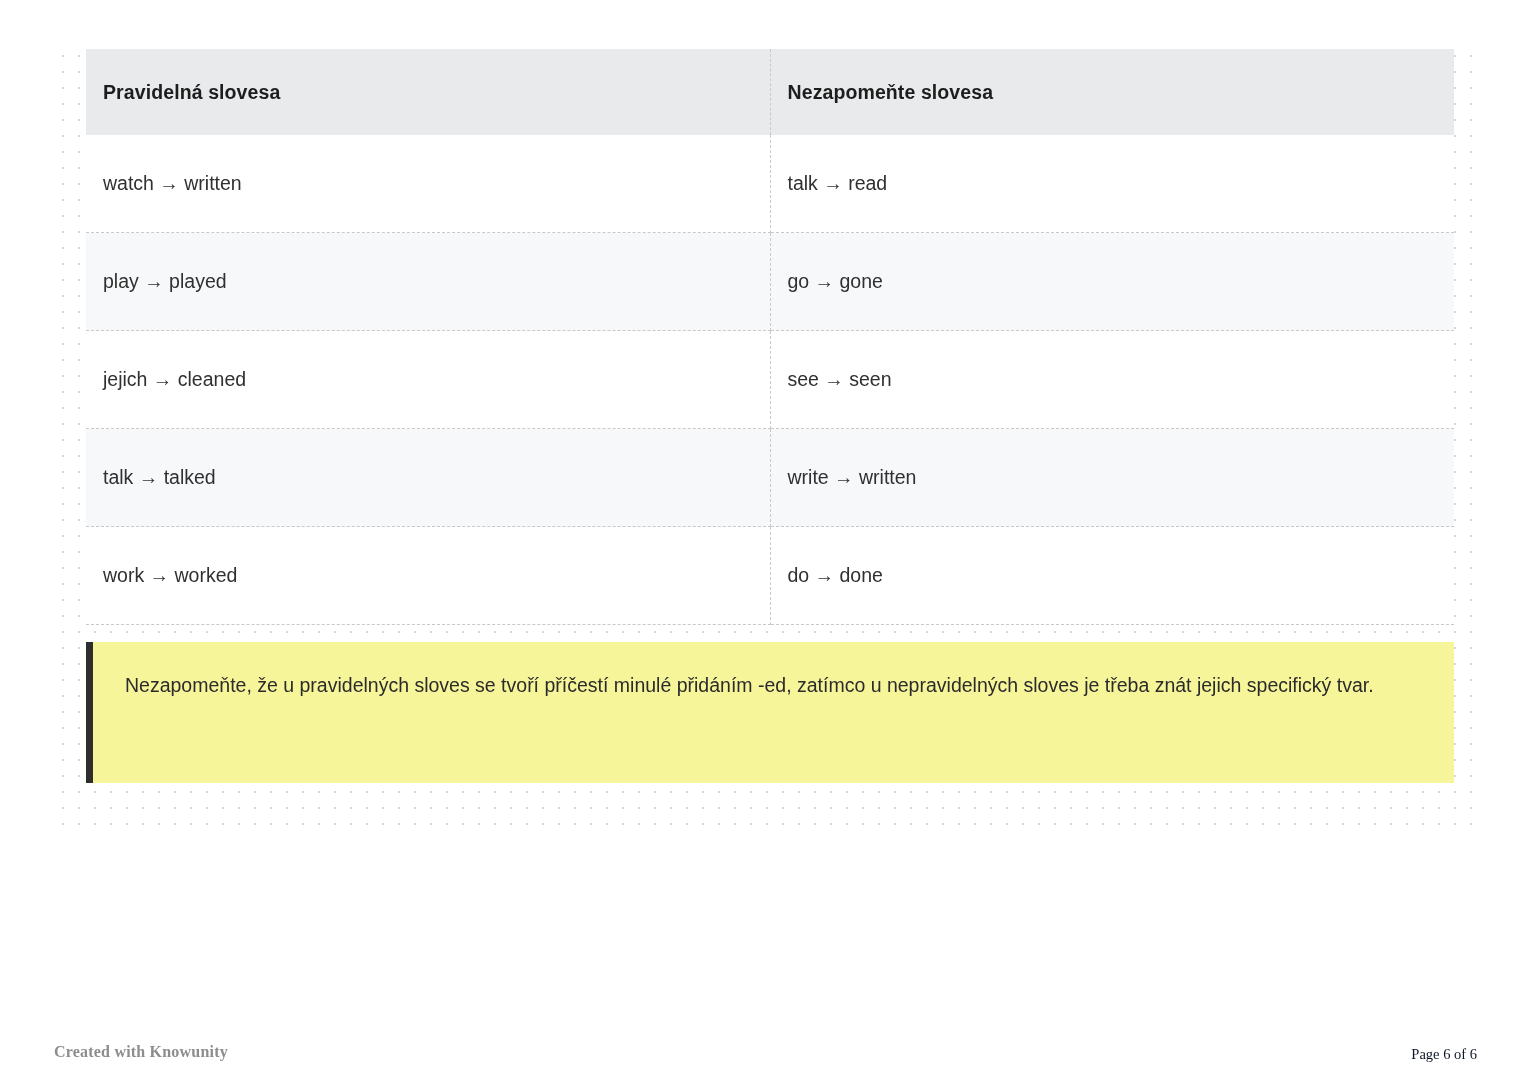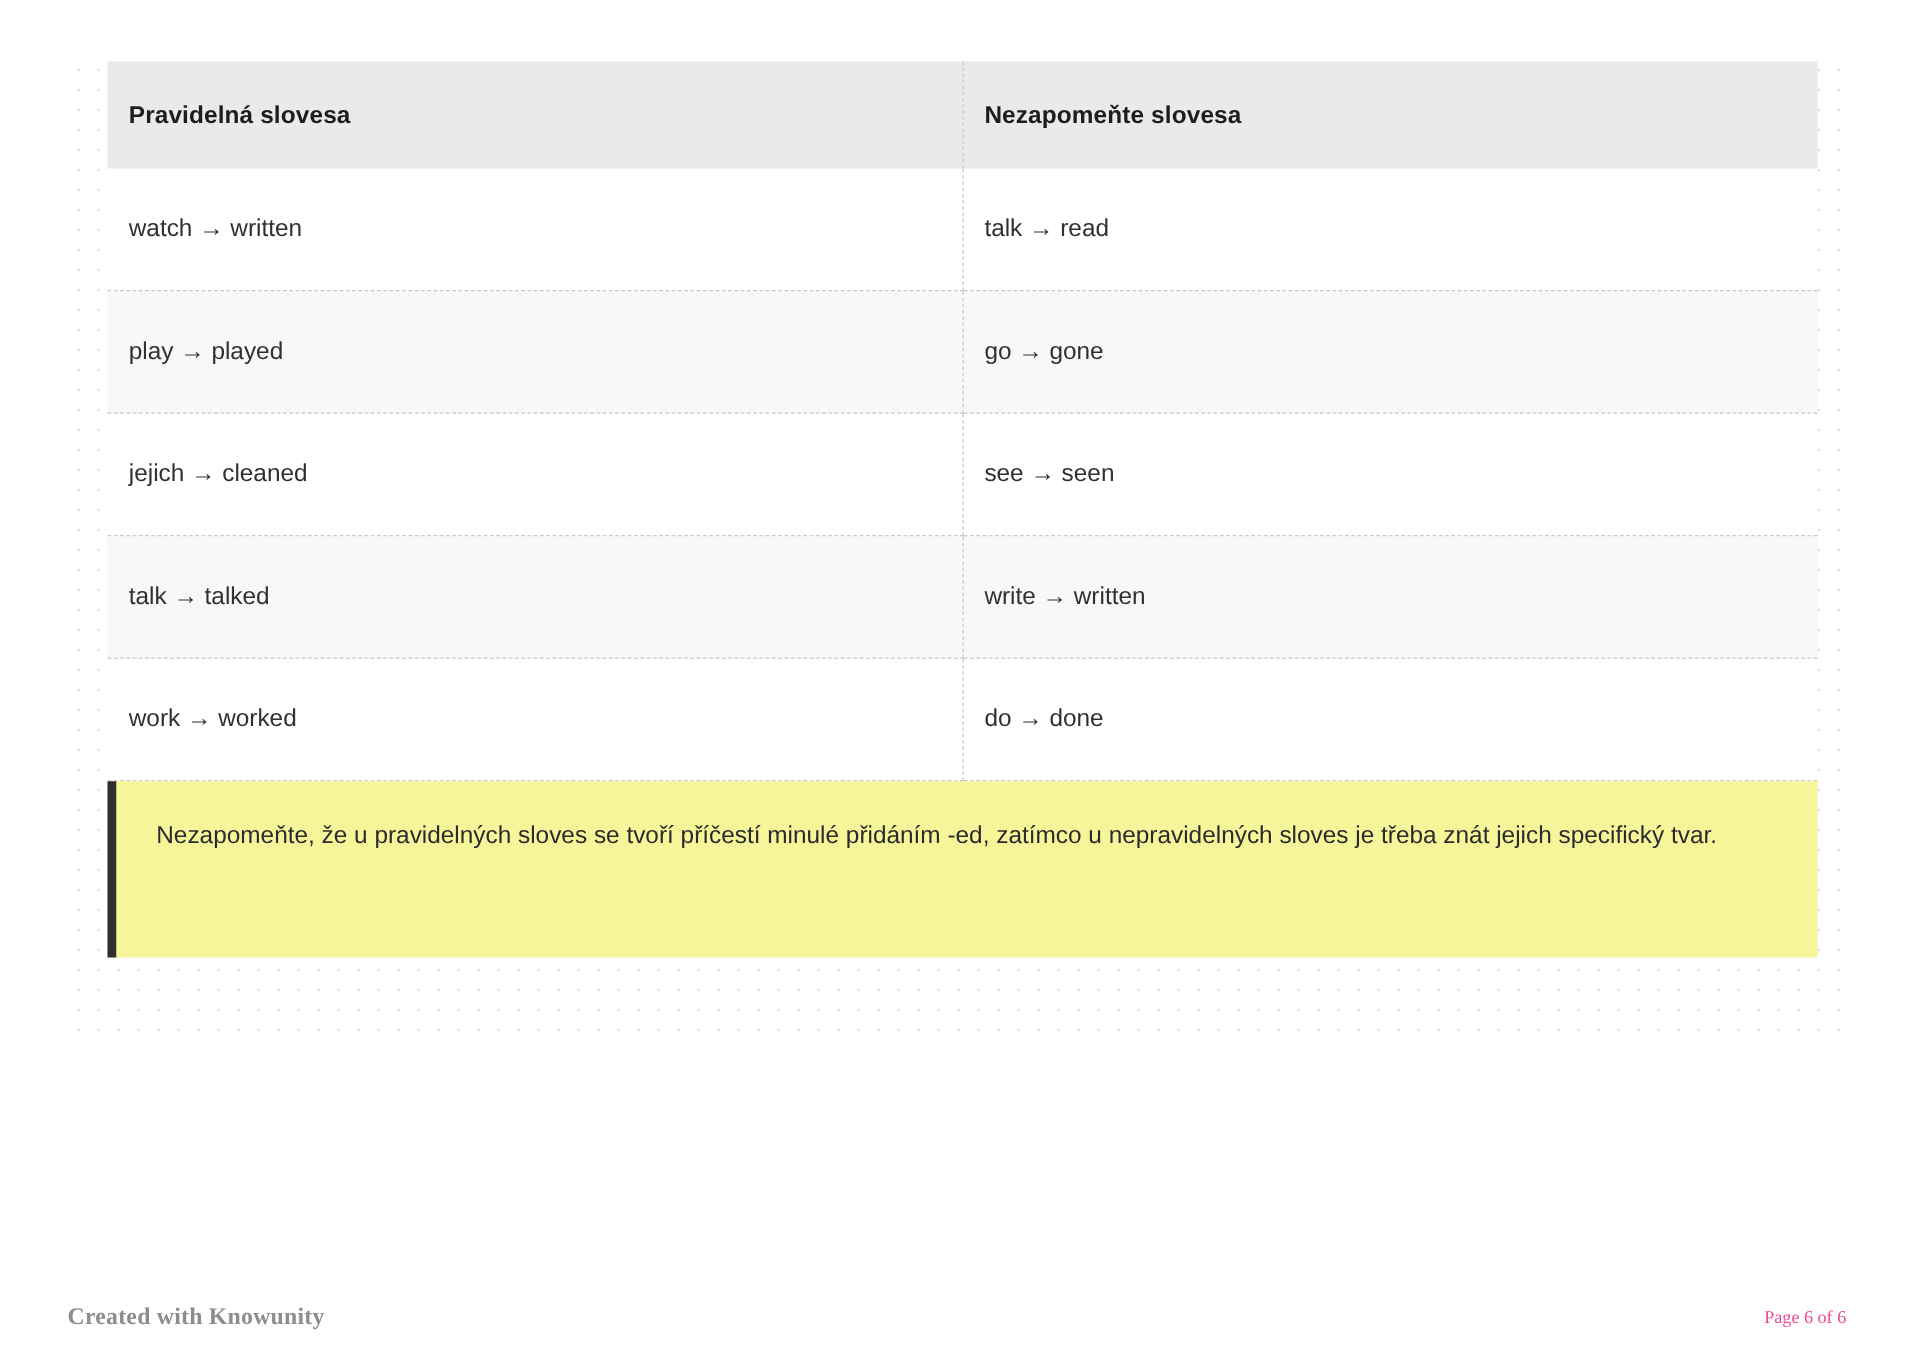--- a/index.html
+++ b/index.html
@@ -81,51 +81,52 @@
   }
   .verb-table tbody tr:nth-child(odd) td {
     background: #ffffff;
   }
   .verb-table tbody tr:last-child td {
     border-bottom: 1px dashed #c9c9c9;
   }
 
   
   .callout {
+    margin-top: 17px;
     background: #f7f59a;
     border-left: 7px solid #2e2e2e;
     padding: 26px 30px 28px 32px;
     box-sizing: border-box;
     width: 100%;
     min-height: 141px;
   }
   .callout-text {
     font-size: 19.5px;
     line-height: 1.78;
     color: #2b2b2b;
   }
 
   
   .footer-left {
     position: absolute;
     left: 54px;
     top: 1043px;
     font-family: "Liberation Serif", serif;
     font-weight: bold;
-    font-size: 19px;
+    font-size: 16px;
     color: #8d8d8d;
     letter-spacing: 0.2px;
   }
   .footer-right {
     position: absolute;
     right: 50px;
     top: 1046px;
     font-family: "Liberation Serif", serif;
     font-size: 14.5px;
-    color: #ec4899;
+    color: #0f172a;
   }
 </style>
 </head>
 <body>
 
 <div class="dot-grid"></div>
 
 <div class="page">
 
   <div class="content">

